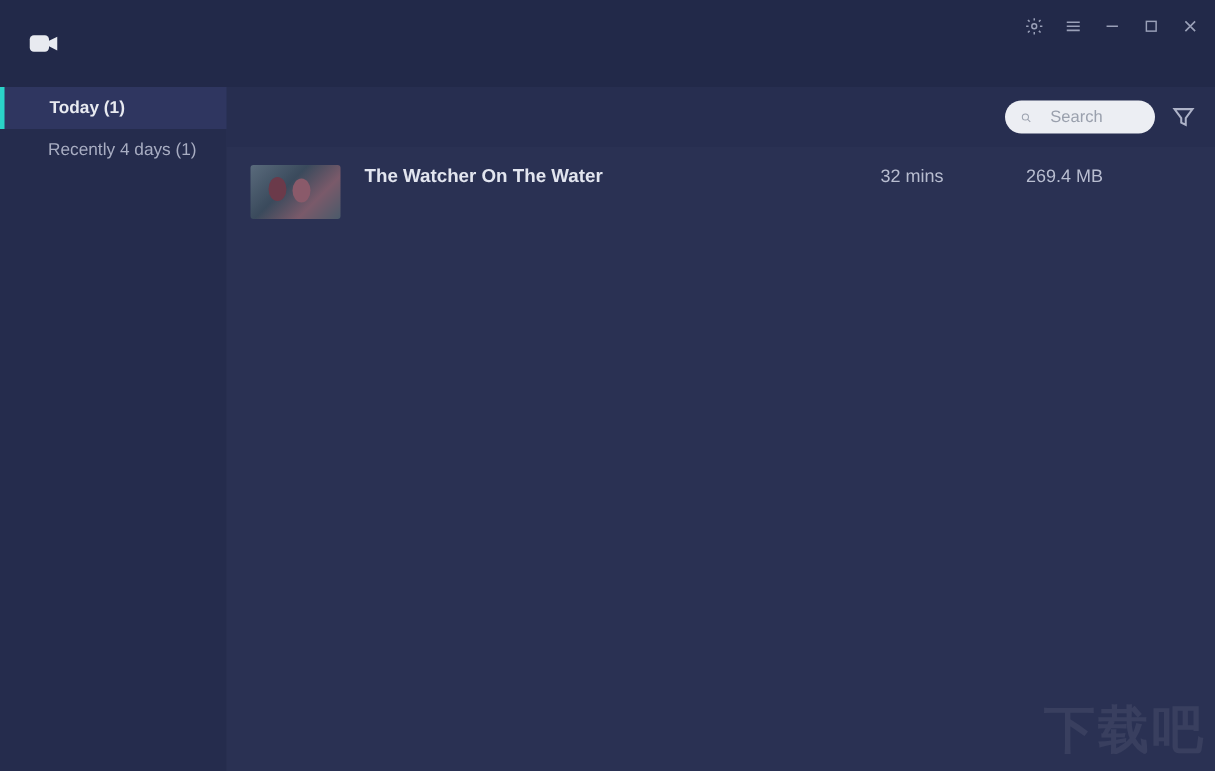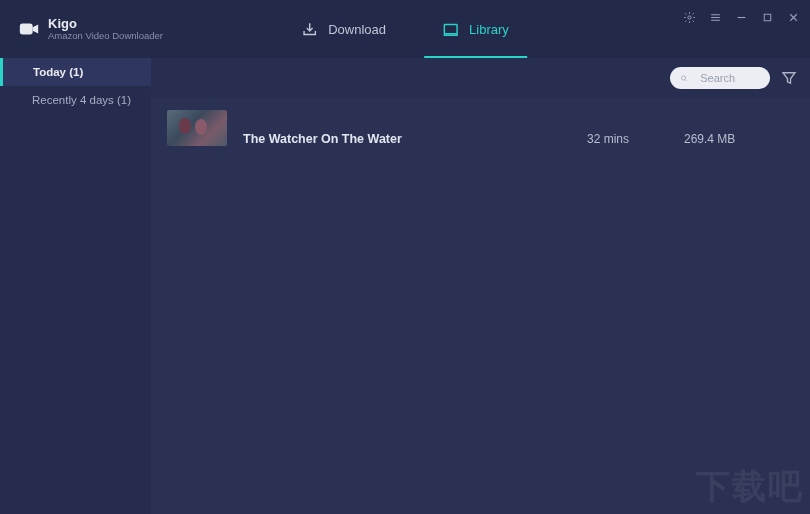--- a/index.html
+++ b/index.html
@@ -117,21 +117,21 @@
 .search-box input {
   border: none; outline: none; background: transparent;
   font-size: 11px; color: #555; width: 100%;
 }
 .search-box input::placeholder { color: #9aa0ad; }
 .search-ico { width: 11px; height: 11px; color: #9aa0ad; }
 .filter-btn { width: 18px; height: 18px; color: #aeb3c8; cursor: pointer; display: flex; align-items: center; justify-content: center; }
 
 .list { flex: 1; }
 .row {
-  display: flex; align-items: flex-end;
+  display: flex; align-items: flex-start;
   padding: 12px 16px;
   gap: 16px;
 }
 .thumb {
   width: 60px; height: 36px;
   background: linear-gradient(135deg, #5a6b7c 0%, #3a4a5c 40%, #7a5a6a 70%, #4a5a6a 100%);
   border-radius: 2px;
   position: relative;
   overflow: hidden;
 }
@@ -160,42 +160,22 @@
 <body>
 
 <div class="header">
   <div class="logo-area">
     <span class="logo-icon">
       <svg viewBox="0 0 24 24" fill="none">
           <rect x="2" y="6" width="14" height="12" rx="3" fill="#e8eaf0"></rect>
           <path d="M16 10 L22 7 L22 17 L16 14 Z" fill="#e8eaf0"></path>
         </svg>
     </span>
-    <span class="logo-text">
-      <span class="logo-title">Kigo</span>
-      <span class="logo-sub">Amazon Video Downloader</span>
-    </span>
-  </div>
-
-  <div class="tabs">
-    <div class="tab">
-      <svg viewBox="0 0 24 24" fill="none" stroke="currentColor" stroke-width="2">
-          <path d="M12 3 L12 14 M8 10 L12 14 L16 10"></path>
-          <path d="M4 14 L4 19 L20 19 L20 14"></path>
-        </svg>
-      <span>Download</span>
-    </div>
-    <div class="tab active">
-      <svg viewBox="0 0 24 24" fill="none" stroke="currentColor" stroke-width="2">
-          <rect x="3" y="5" width="18" height="13" rx="1"></rect>
-          <path d="M3 18 L3 20 L21 20 L21 18"></path>
-        </svg>
-      <span>Library</span>
-    </div>
-  </div>
+  </div>
+
 
   <div class="window-controls">
     <span class="wc">
       <svg viewBox="0 0 24 24" fill="none" stroke="currentColor" stroke-width="1.8">
           <circle cx="12" cy="12" r="3"></circle>
           <path d="M12 2v3M12 19v3M4.2 4.2l2.1 2.1M17.7 17.7l2.1 2.1M2 12h3M19 12h3M4.2 19.8l2.1-2.1M17.7 6.3l2.1-2.1"></path>
         </svg>
     </span>
     <span class="wc">
       <svg viewBox="0 0 24 24" stroke="currentColor" stroke-width="2">

